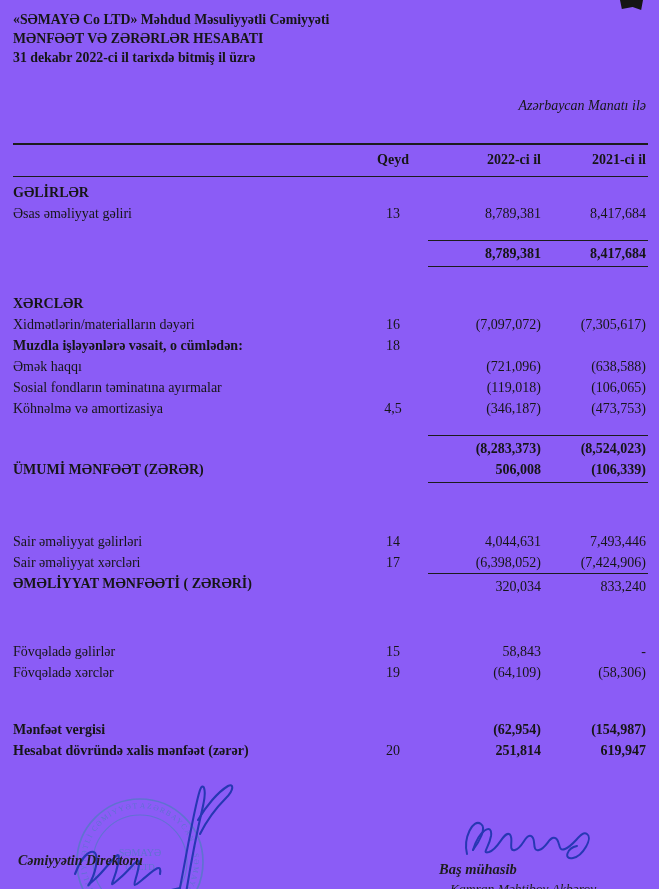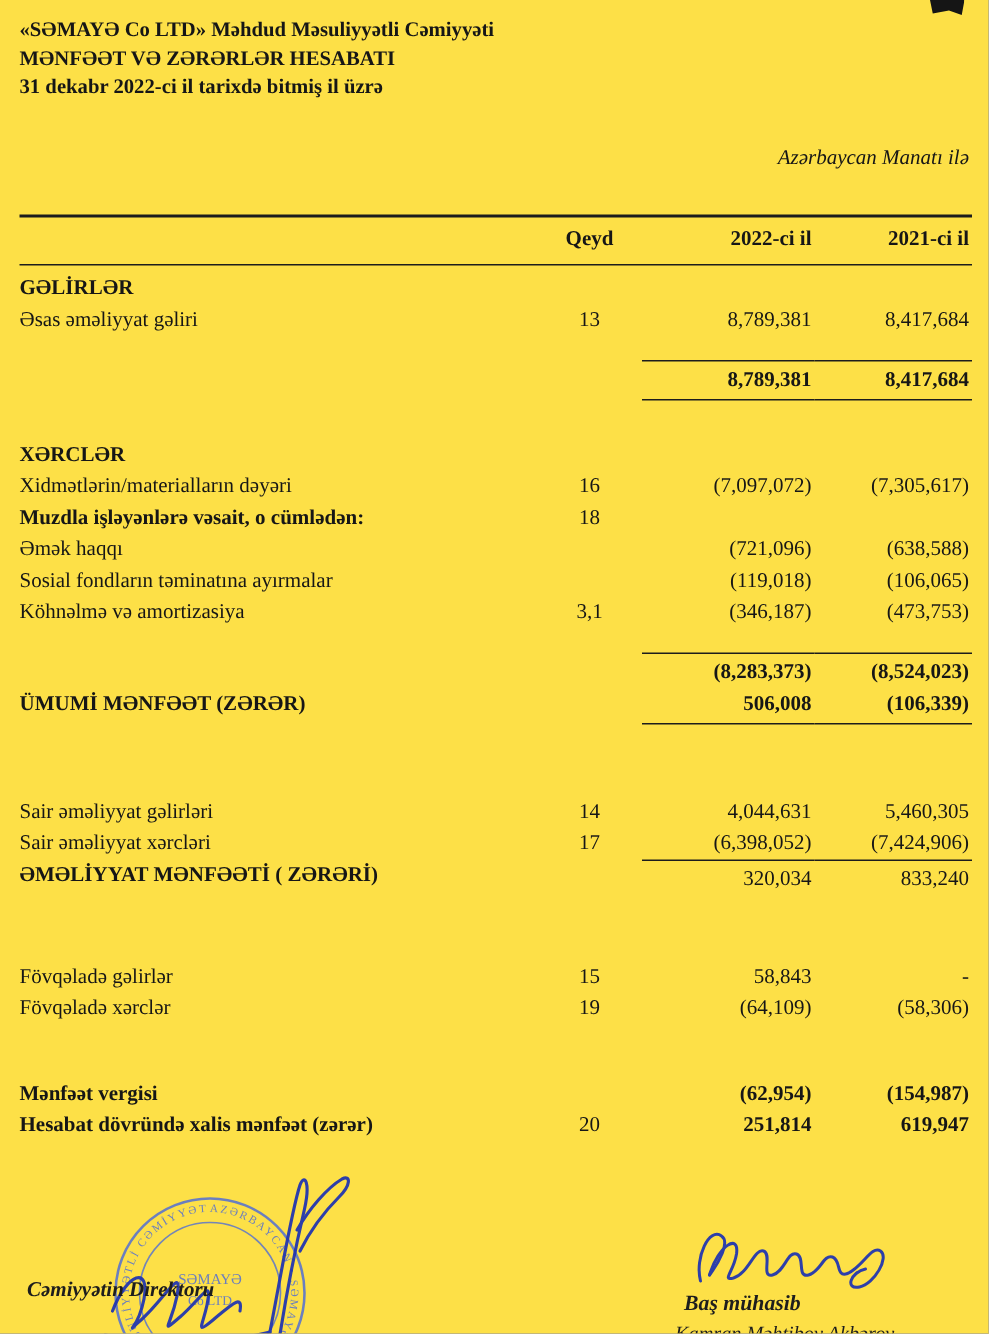--- a/index.html
+++ b/index.html
@@ -1,20 +1,20 @@
 <!DOCTYPE html>
 <html><head>
 <meta charset="utf-8">
 <style>
   html,body{margin:0;padding:0;background:#9a9a9a;}
   .sheet{
     position:relative;
     width:659px;height:889px;
     margin:0 auto;
-    background:#fde047;
+    background:#8b5cf6;
     overflow:hidden;
     font-family:"Liberation Serif", serif;
     color:#161616;
   }
   .b{font-weight:700}
   .content{padding:10px 11px 0 13px;}
   .doc-header .t{font-size:13.8px;line-height:19px;font-weight:700;}
   .currency-note{
     text-align:right;font-size:14px;font-style:italic;
     margin:30px 2px 26px 0;line-height:18px;
@@ -44,21 +44,21 @@
     background:#151515;
     clip-path:polygon(0 0,100% 0,92% 100%,55% 70%,8% 90%);
   }
   .stamp{position:absolute;left:30px;top:778px;}
   .sig-left-title{
     position:absolute;left:18px;top:853px;
     font-size:14px;font-weight:700;font-style:italic;color:#1d1d1d;
   }
   .sig-right{position:absolute;left:455px;top:808px;}
   .sig-right-title{
-    position:absolute;left:456px;top:861px;
+    position:absolute;left:439px;top:861px;
     font-size:14.5px;font-weight:700;font-style:italic;color:#1d1d1d;
   }
   .sig-right-name{
     position:absolute;left:450px;top:881px;
     font-size:13.5px;font-style:italic;color:#1d1d1d;white-space:nowrap;
   }
 </style>
 </head>
 <body>
 
@@ -129,21 +129,21 @@
           <div class="c-num">(638,588)</div>
         </div>
         <div class="trow">
           <div class="c-label">Sosial fondların təminatına ayırmalar</div>
           <div class="c-qeyd"></div>
           <div class="c-num">(119,018)</div>
           <div class="c-num">(106,065)</div>
         </div>
         <div class="trow">
           <div class="c-label">Köhnəlmə və amortizasiya</div>
-          <div class="c-qeyd">3,1</div>
+          <div class="c-qeyd">4,5</div>
           <div class="c-num">(346,187)</div>
           <div class="c-num">(473,753)</div>
         </div>
         <div class="spacer" style="height: 16px;"></div>
         <div class="trow">
           <div class="c-label"></div>
           <div class="c-qeyd"></div>
           <div class="c-num b lt">(8,283,373)</div>
           <div class="c-num b lt">(8,524,023)</div>
         </div>
@@ -151,21 +151,21 @@
           <div class="c-label b">ÜMUMİ MƏNFƏƏT (ZƏRƏR)</div>
           <div class="c-qeyd"></div>
           <div class="c-num b lb">506,008</div>
           <div class="c-num b lb">(106,339)</div>
         </div>
         <div class="spacer" style="height: 48px;"></div>
         <div class="trow">
           <div class="c-label">Sair əməliyyat gəlirləri</div>
           <div class="c-qeyd">14</div>
           <div class="c-num">4,044,631</div>
-          <div class="c-num">5,460,305</div>
+          <div class="c-num">7,493,446</div>
         </div>
         <div class="trow">
           <div class="c-label">Sair əməliyyat xərcləri</div>
           <div class="c-qeyd">17</div>
           <div class="c-num">(6,398,052)</div>
           <div class="c-num">(7,424,906)</div>
         </div>
         <div class="trow">
           <div class="c-label b">ƏMƏLİYYAT MƏNFƏƏTİ ( ZƏRƏRİ)</div>
           <div class="c-qeyd"></div>

